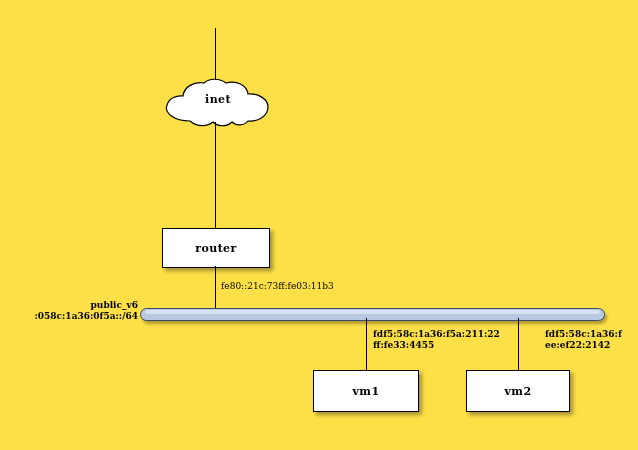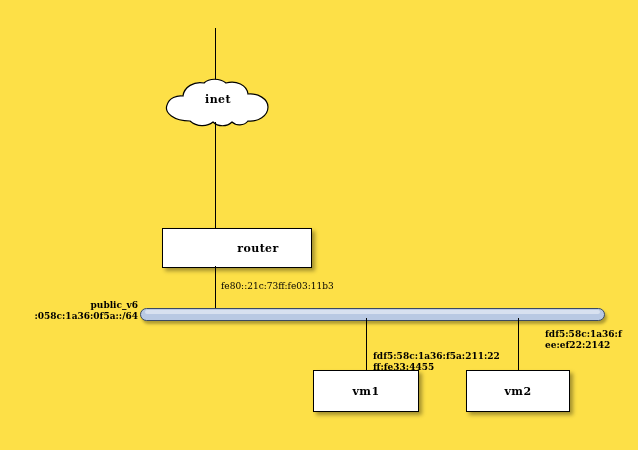--- a/index.html
+++ b/index.html
@@ -139,40 +139,40 @@
                  C82,47 74,47 70,43
                  C65,48 56,48 51,43
                  C45,48 35,48 28,42 Z" fill="#ffffff" stroke="#000000" stroke-width="1.2"></path>
       </g>
     </svg>
   </div>
   <div id="cloud-label">inet</div>
 
   <div class="line vline" style="left:215px; top:122px; height:106px;"></div>
 
-  <div class="node-box" style="left:162px; top:228px; width:106px; height:38px;padding-left:42px;">
+  <div class="node-box" style="left:162px; top:228px; width:106px; height:38px;">
     <span class="node-label">router</span>
   </div>
 
   <div class="line vline" style="left:215px; top:266px; height:44px;"></div>
 
   <div class="edge-label" style="left:221px; top:281px;">fe80::21c:73ff:fe03:11b3</div>
 
   <div id="network-bar">
     <div id="network-bar-gloss"></div>
   </div>
 
   <div id="net-name-label">
     <div>public_v6</div>
     <div>:058c:1a36:0f5a::/64</div>
   </div>
 
   <div class="line vline" style="left:366px; top:318px; height:52px;"></div>
 
-  <div class="vm-addr" style="left:373px; top:329px;margin-top:22px;">
+  <div class="vm-addr" style="left:373px; top:329px;">
     <div>fdf5:58c:1a36:f5a:211:22</div>
     <div>ff:fe33:4455</div>
   </div>
 
   <div class="node-box" style="left:313px; top:370px; width:104px; height:40px;justify-content:center;">
     <span class="node-label">vm1</span>
   </div>
 
   <div class="line vline" style="left:518px; top:318px; height:52px;"></div>
 

